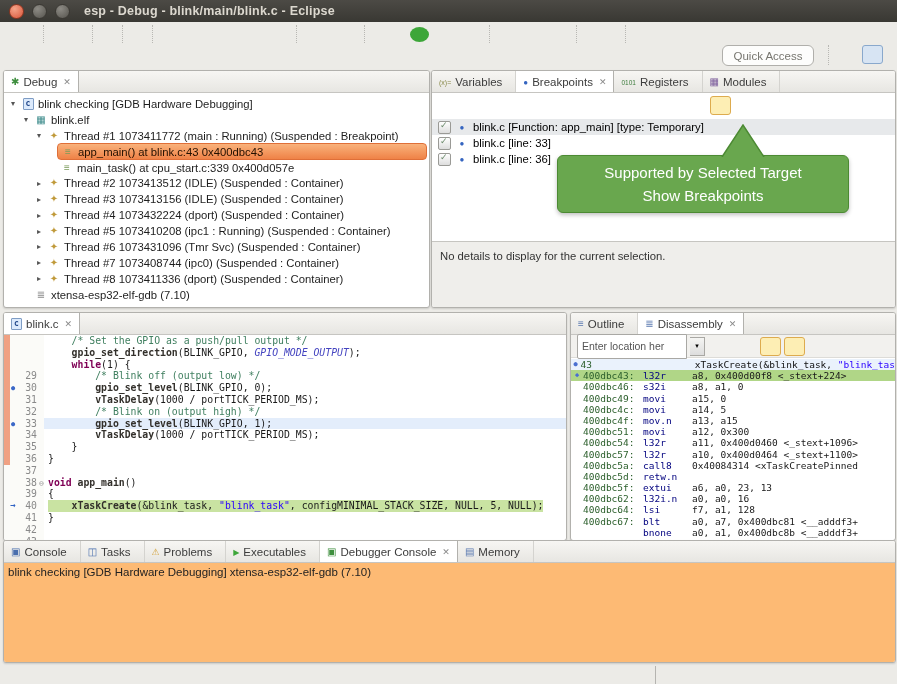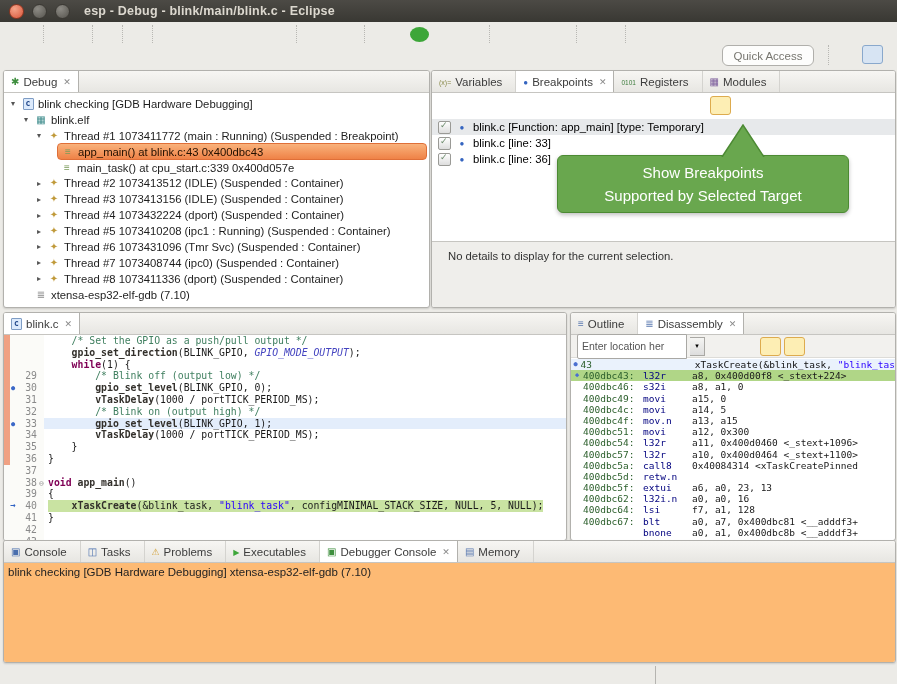--- a/index.html
+++ b/index.html
@@ -79,21 +79,21 @@
   .bpbody{position:absolute;left:0;right:0;top:22px;bottom:0;}
   .bptools{position:absolute;left:0;right:0;top:0;height:24px;display:flex;align-items:center;
            justify-content:flex-end;gap:4px;padding:0 10px;}
   .bplist{position:absolute;left:0;right:0;top:26px;}
   .brow{height:16px;display:flex;align-items:center;gap:4px;font-size:11.3px;padding-left:6px;white-space:nowrap;}
   .brow.rowsel{background:#e7e9eb;}
   .cb{width:11px;height:11px;border:1px solid #9a9a96;border-radius:2px;
       background:linear-gradient(#fff,#ddd);position:relative;flex:0 0 auto;}
   .cb::before{content:"✓";position:absolute;left:1px;top:-2px;font-size:9px;color:#6a8a6a;}
   .bpdetails{position:absolute;left:0;right:0;top:148px;bottom:0;background:#efeeeb;
-             border-top:1px solid #c6c5c1;font-size:11.3px;color:#333;padding:8px 16px;}
+             border-top:1px solid #c6c5c1;font-size:11.3px;color:#333;padding:8px 8px;}
   .callout{position:absolute;left:125px;top:62px;width:290px;height:56px;background:#69a74e;
            border:1px solid #4c8a33;border-radius:6px;color:#fff;z-index:5;
            display:flex;flex-direction:column;align-items:center;justify-content:center;
            font-size:15px;line-height:23px;box-shadow:0 2px 4px rgba(0,0,0,.25);}
   .callout svg{position:absolute;left:163px;top:-32px;}
   
   .edbody{position:absolute;left:0;right:0;top:22px;bottom:0;overflow:hidden;
           font-family:"DejaVu Sans Mono","Liberation Mono",monospace;font-size:9.8px;line-height:11.8px;}
   .edbody::before{content:"";position:absolute;left:0;top:0;bottom:0;width:40px;background:#fbfbf8;}
   .line{position:relative;height:11.8px;white-space:pre;}
@@ -381,22 +381,22 @@
             <span class="cb"></span>
             <span class="ti icon-linebp"></span>
             <span>blink.c [line: 36]</span>
           </div>
         </div>
       <div class="bpdetails">No details to display for the current selection.</div>
       <div class="callout">
         <svg width="44" height="33">
           <path d="M1 33 L22 1 L43 33" fill="#69a74e" stroke="#4c8a33" stroke-width="1.5"></path>
         </svg>
+        <span>Supported by Selected Target</span>
         <span>Show Breakpoints</span>
-        <span>Supported by Selected Target</span>
       </div>
     </div>
   </div>
 
   <div class="panel" id="editor-panel">
     <div class="tabstrip">
       <div style="display:flex">
 
       <div class="tab active">
             <span class="tabicon icon-cfile"></span>

